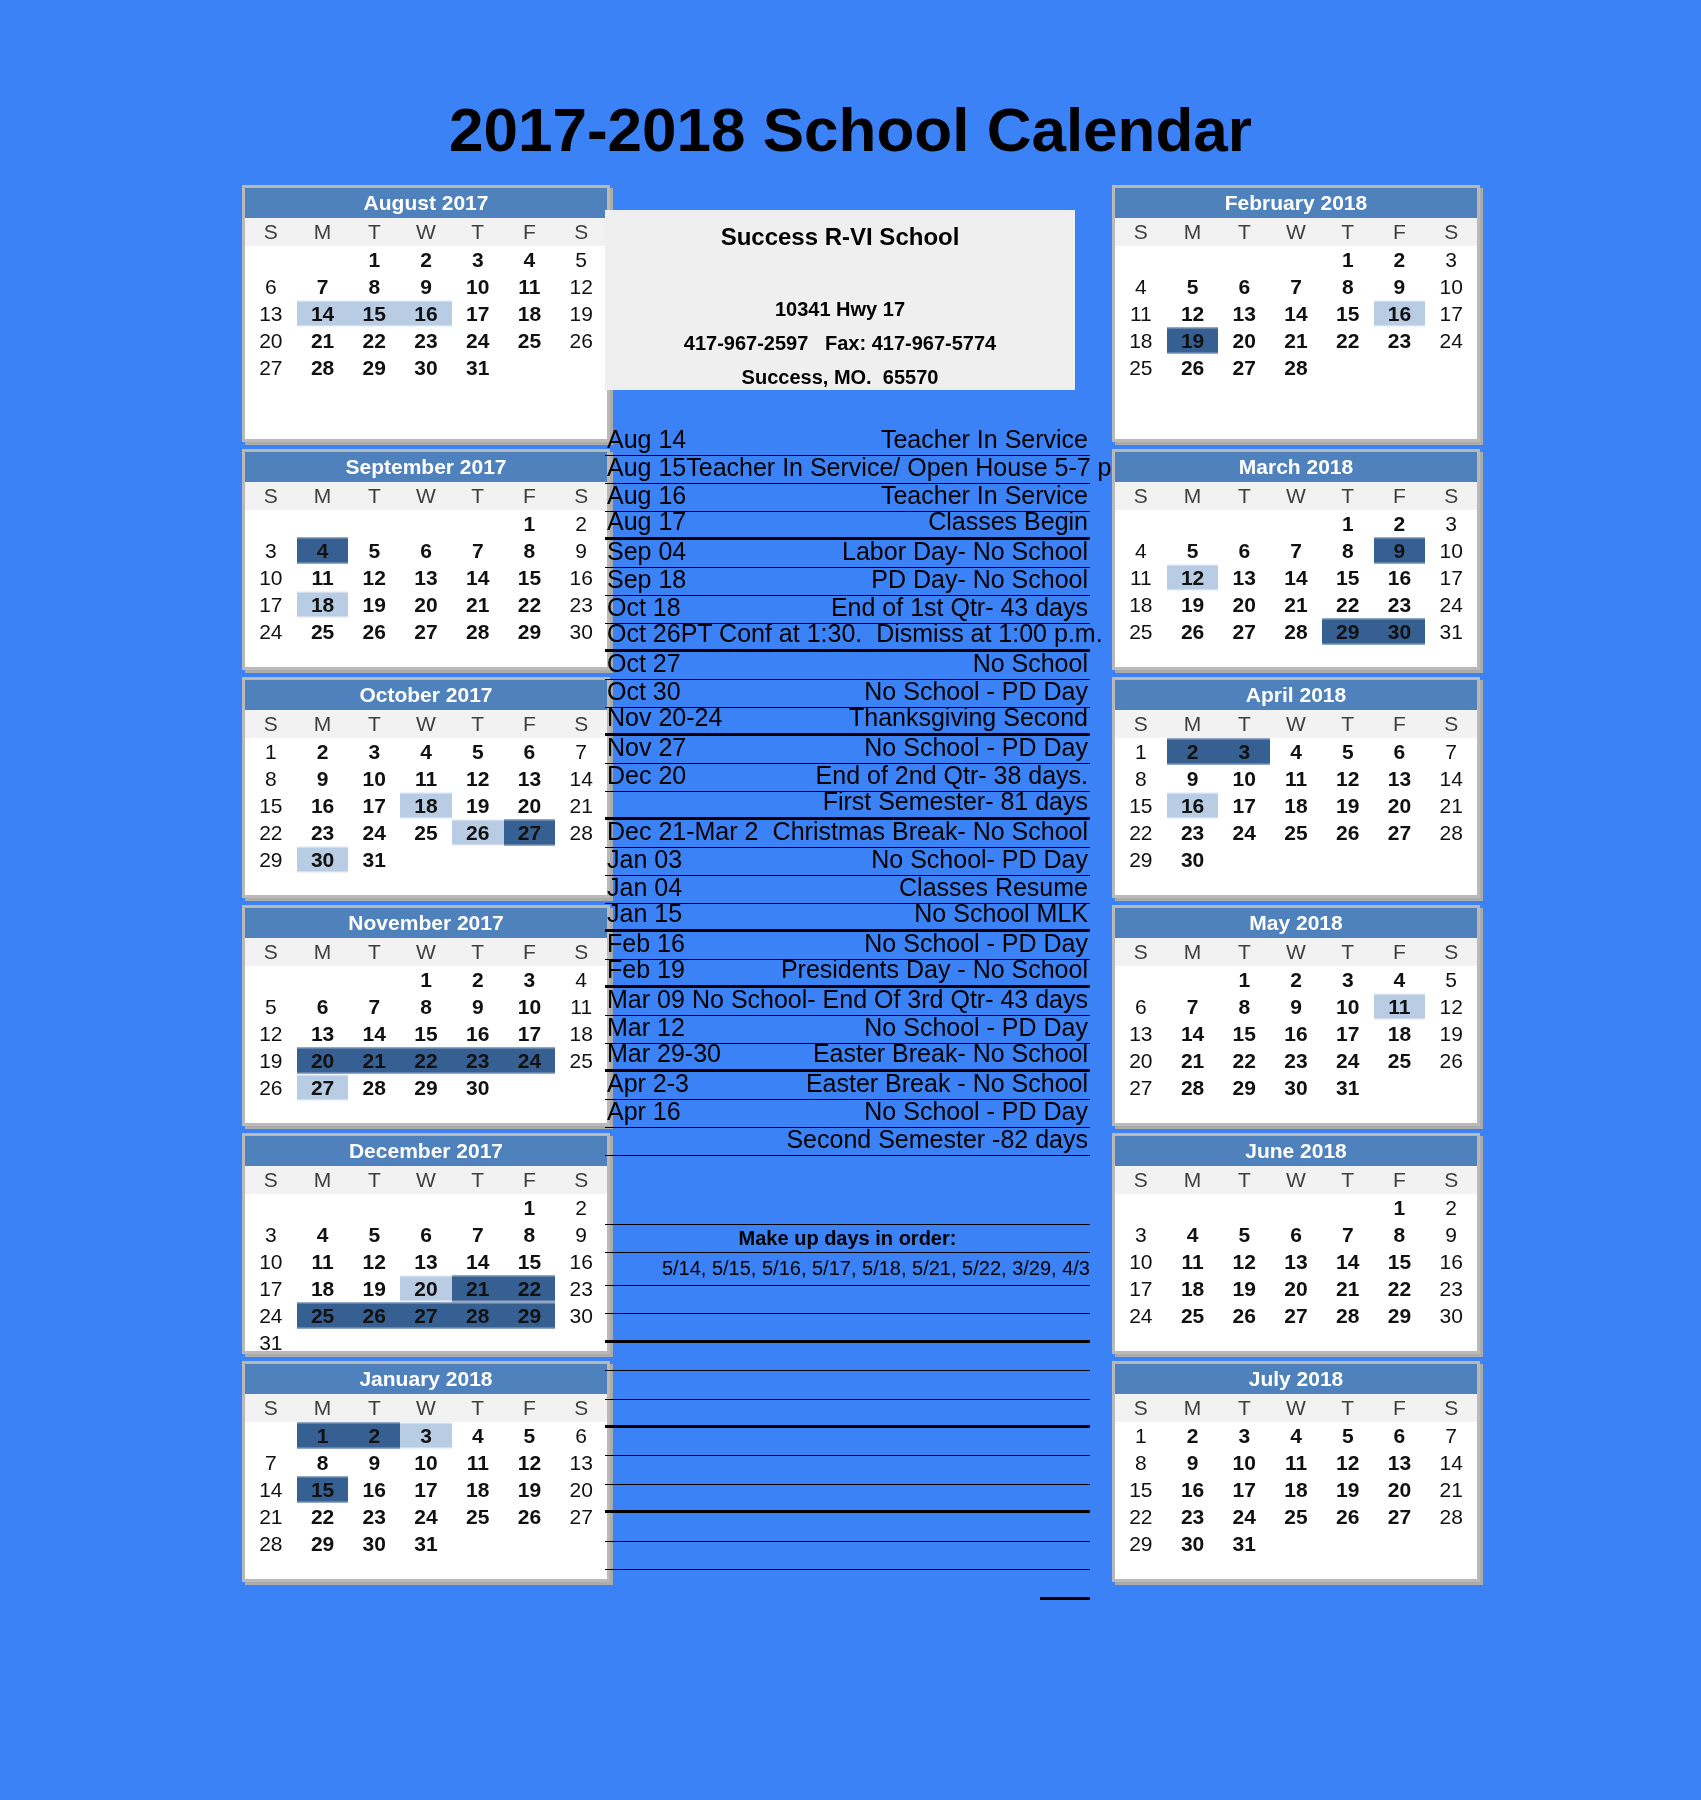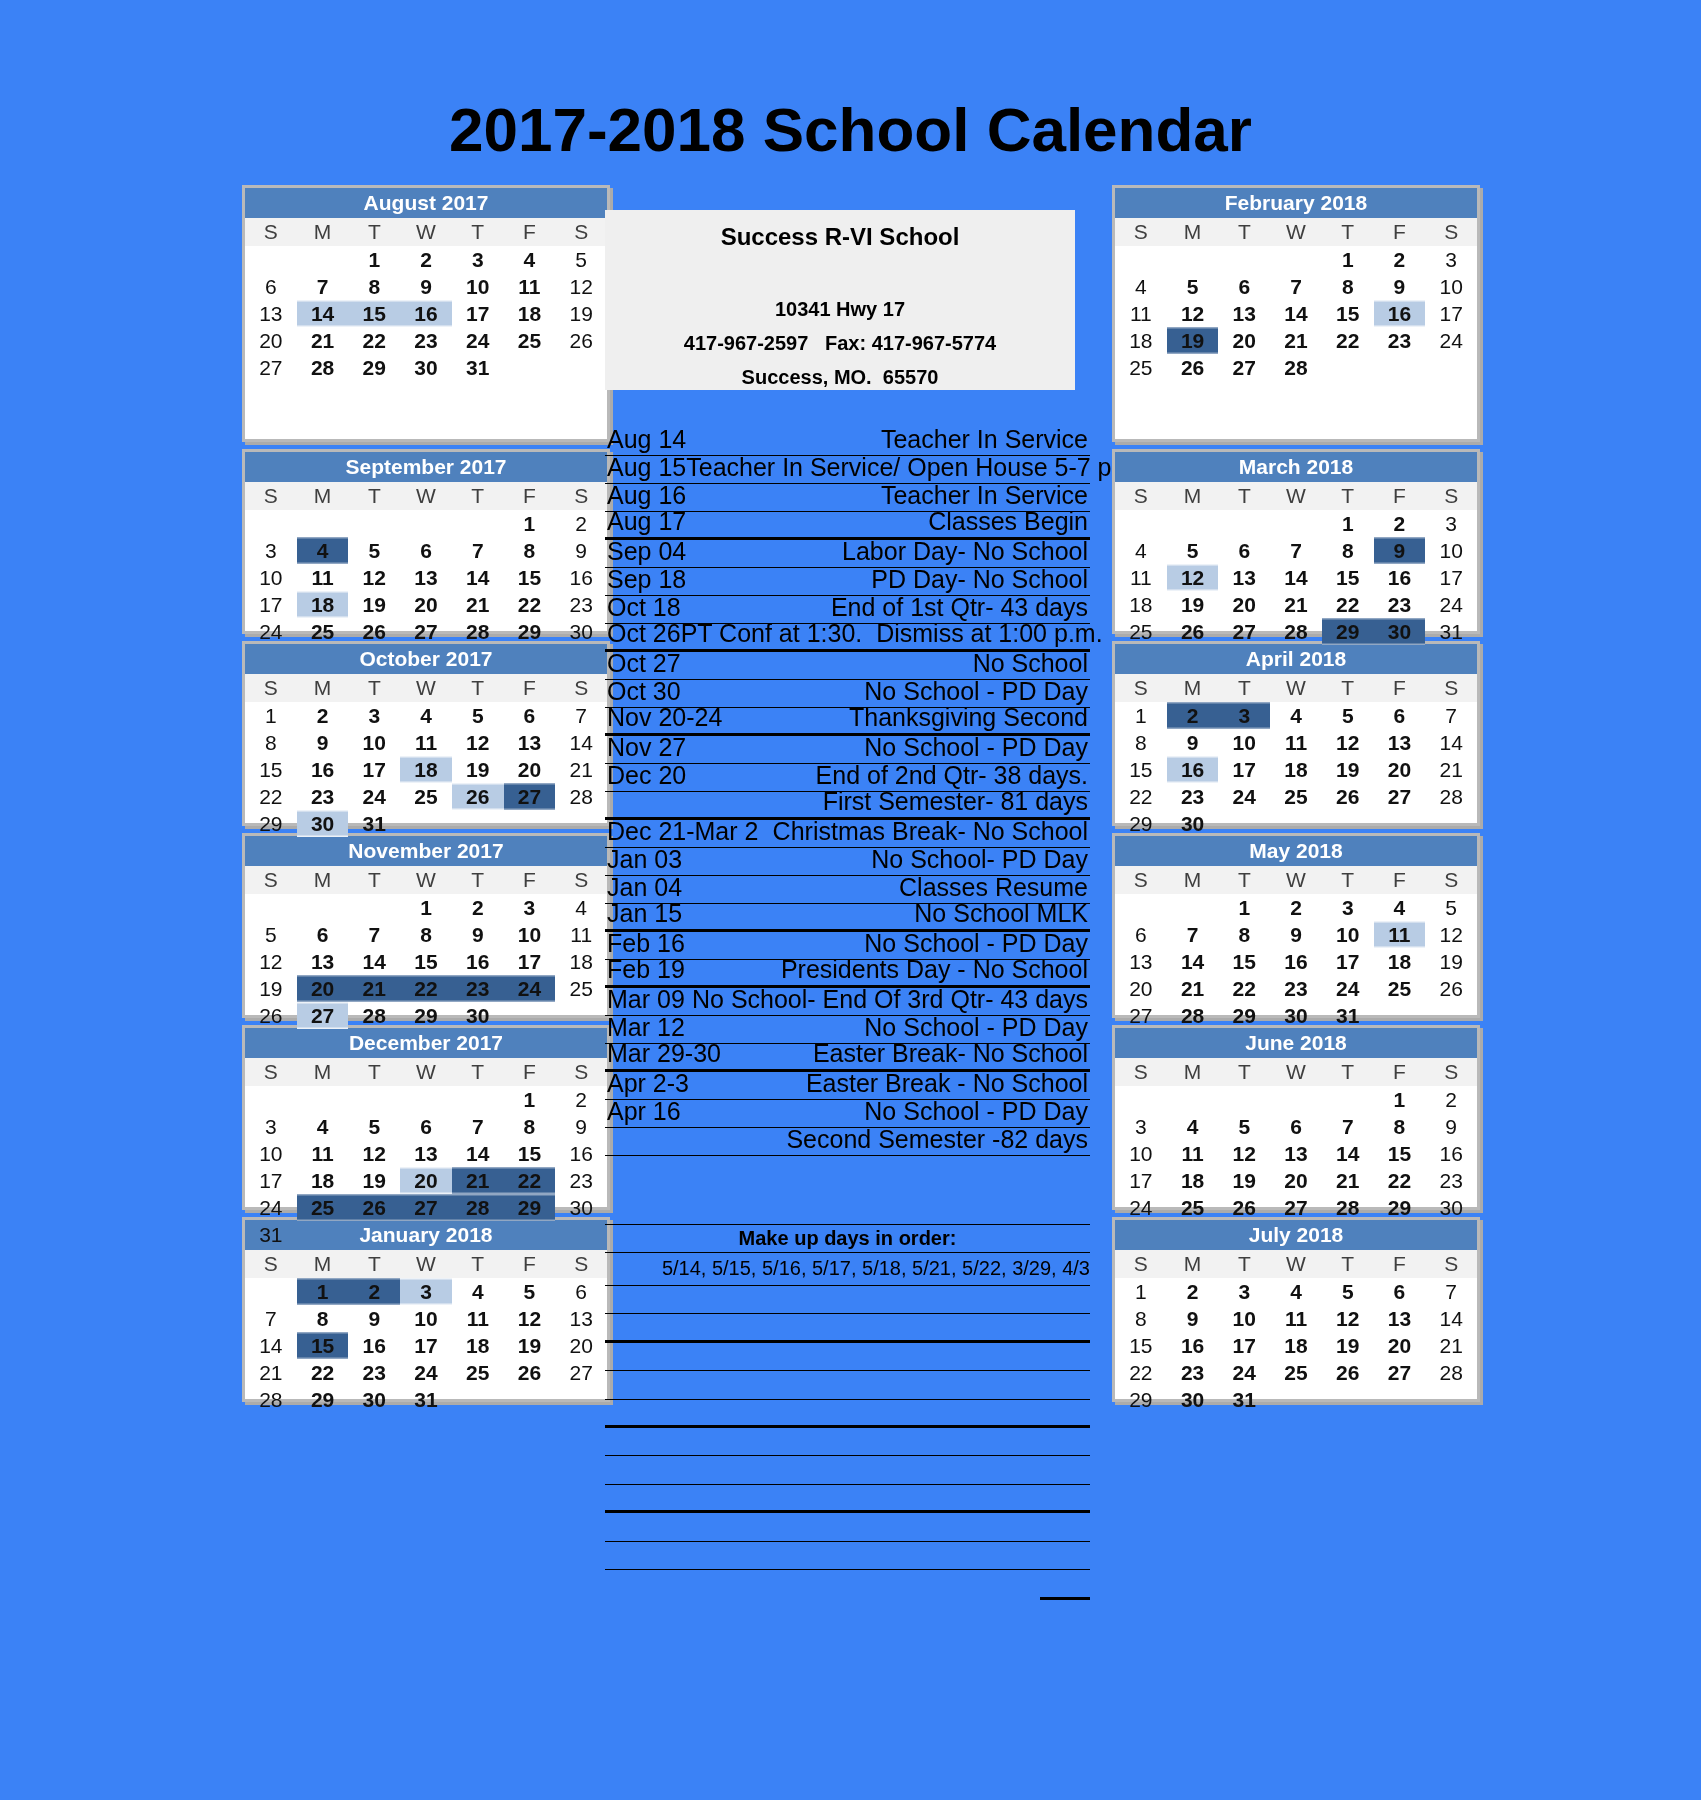--- a/index.html
+++ b/index.html
@@ -7,21 +7,21 @@
     --strip:#F2F2F2; --info-bg:#EFEFEF; --panel-border:#B9B9B9; --panel-shadow:#ABABAB;
   }
   html,body{margin:0;padding:0;background:#fff;}
   .page{position:relative;width:1701px;height:1800px;background:#3b82f6;overflow:hidden;
         font-family:"Liberation Sans","DejaVu Sans",sans-serif;color:#000;}
   .page-title{position:absolute;top:94px;left:0;right:0;text-align:center;
         font-size:62px;font-weight:bold;letter-spacing:0;}
   
   .month-col{position:absolute;top:185px;width:368px;}
   #col-left{left:202px;margin-left:40px;} #col-right{left:1112px;}
-  .panel{height:185px;background:#fff;border:3px solid var(--panel-border);
+  .panel{height:221px;background:#fff;border:3px solid var(--panel-border);
          box-shadow:3px 3px 0 var(--panel-shadow);margin-bottom:7px;box-sizing:border-box;}
   .panel.tall{height:257px;}
   .month-header{height:30px;line-height:30px;background:var(--header-blue);color:#fff;
          font-weight:bold;font-size:21px;text-align:center;}
   .wk-row{display:flex;height:27px;}
   .weekday-row{height:28px;background:var(--strip);}
   .cell{flex:1;text-align:center;line-height:27px;font-size:21px;color:#111;}
   .weekday-row .cell{line-height:28px;color:#3f3f3f;}
   .cell.b{font-weight:bold;}
   .hl-l{background:var(--light);box-shadow:inset 0 1.5px 0 rgba(255,255,255,.75),inset 0 -1.5px 0 rgba(255,255,255,.75);}

